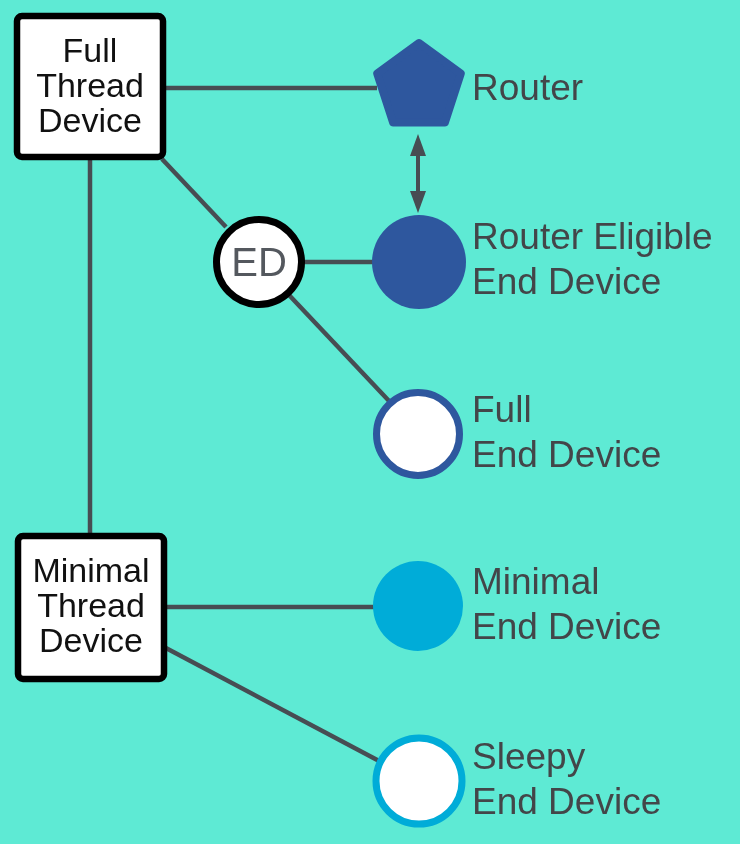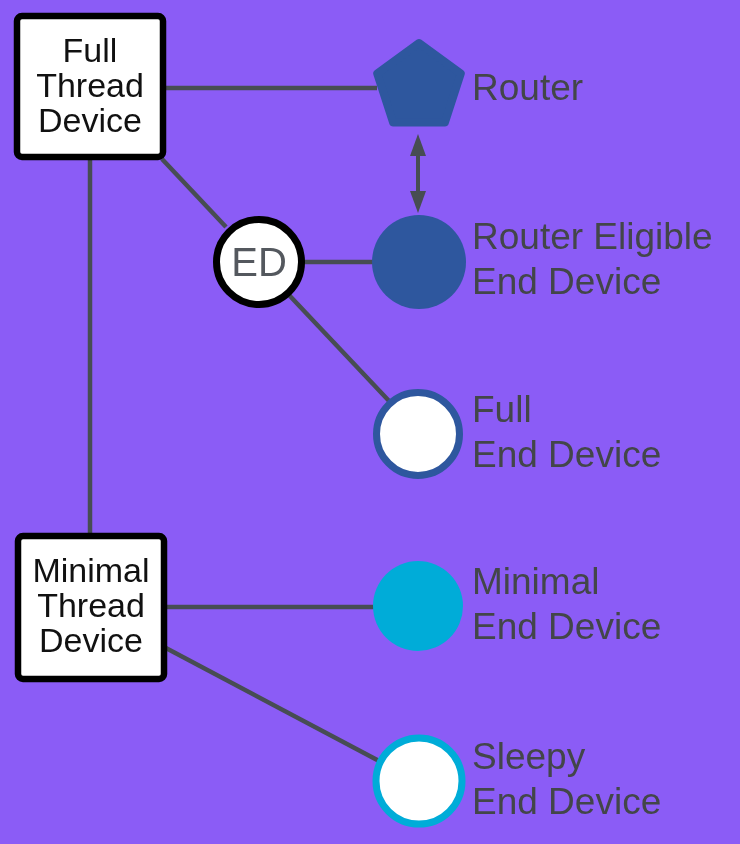--- a/index.html
+++ b/index.html
@@ -4,21 +4,21 @@
 <style>
   html, body {
     margin: 0;
     padding: 0;
     background: #ffffff;
   }
   .stage {
     position: relative;
     width: 740px;
     height: 844px;
-    background: #8b5cf6;
+    background: #5eead4;
     overflow: hidden;
   }
   svg {
     display: block;
   }
   text {
     font-family: "Liberation Sans", sans-serif;
   }
   .box-text {
     font-size: 34px;

